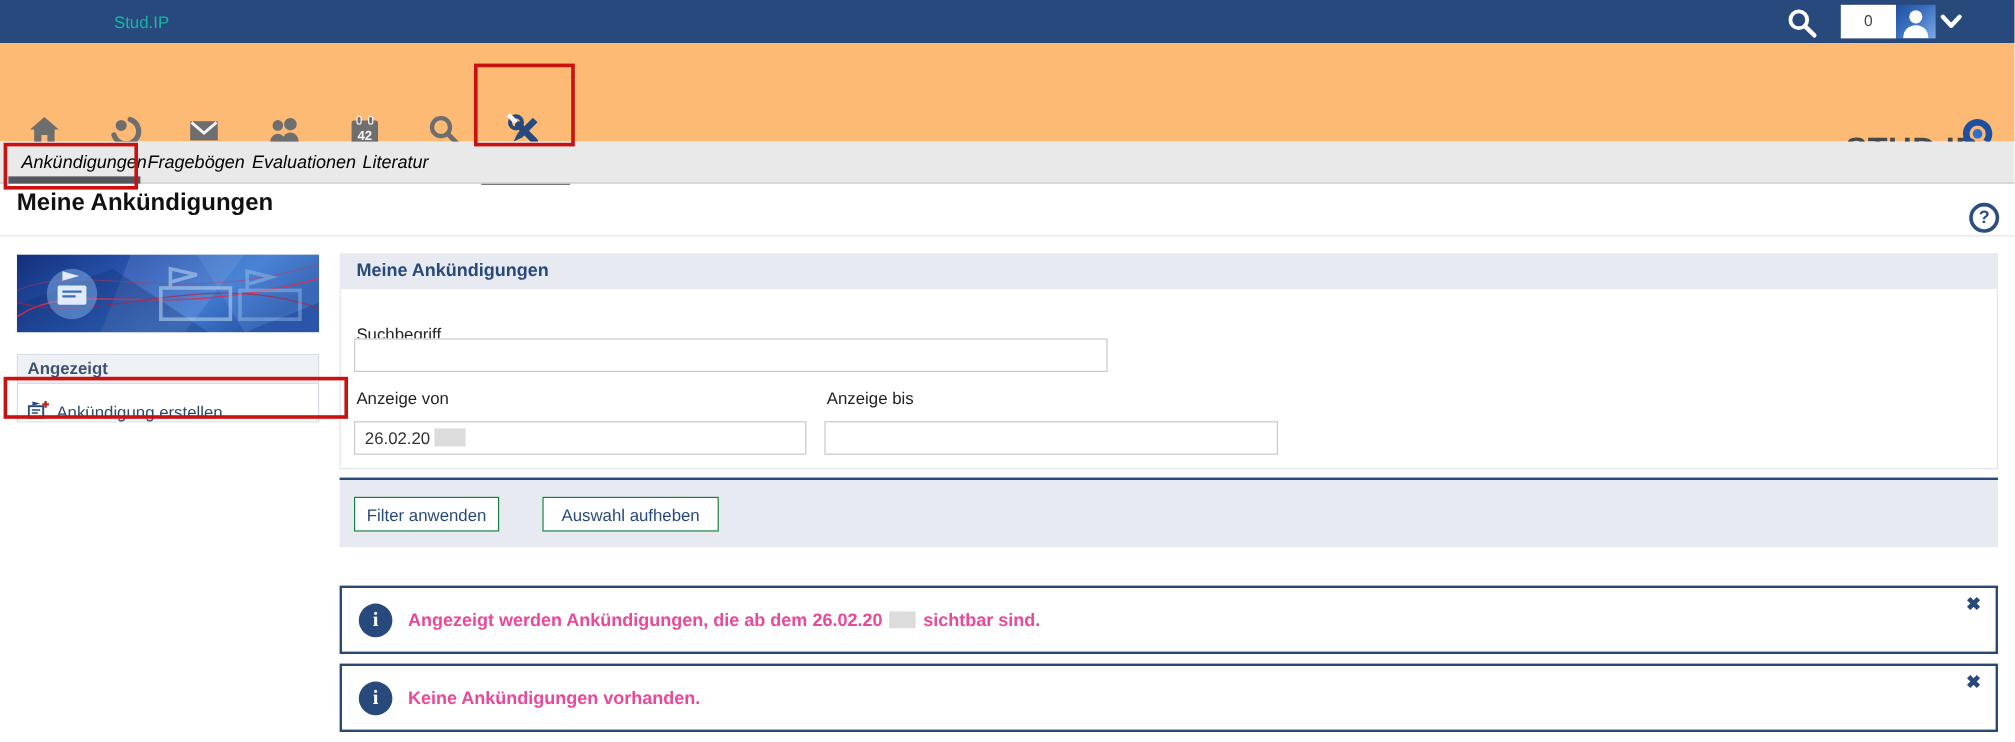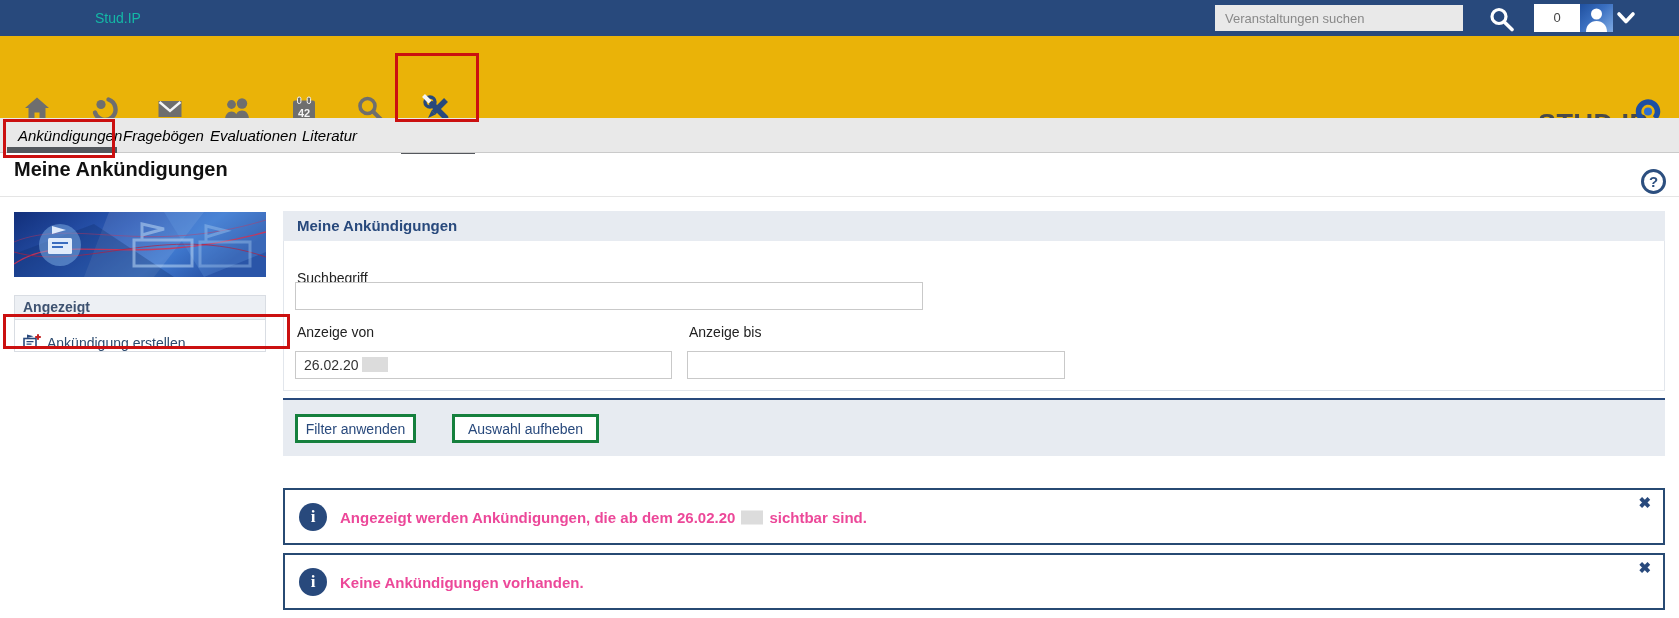--- a/index.html
+++ b/index.html
@@ -13,21 +13,21 @@
              border:0;padding:0 10px;font-size:13px;color:#333;font-family:inherit;box-sizing:border-box;}
   .tb-search::placeholder{color:#898989;}
   .tb-search-btn{position:absolute;left:1487px;top:5px;width:28px;height:27px;background:none;border:0;padding:0;cursor:pointer;}
   .tb-counter{position:absolute;left:1534px;top:4px;width:46px;height:28px;background:#fff;border:0;
               font-size:13px;color:#444;text-align:center;line-height:28px;cursor:pointer;font-family:inherit;padding:0;}
   .tb-avatar{position:absolute;left:1580px;top:4px;width:33px;height:28px;border:0;padding:0;cursor:pointer;
              background:linear-gradient(135deg,#1f4f9e 0%,#3a6fc0 45%,#7fabe4 100%);overflow:hidden;}
   .tb-chevron{position:absolute;left:1615px;top:11px;width:22px;height:15px;background:none;border:0;padding:0;cursor:pointer;}
 
   
-  .toolbar{position:absolute;left:0;top:36px;width:1679px;height:82px;background:#eab308;}
+  .toolbar{position:absolute;left:0;top:36px;width:1679px;height:82px;background:#fdba74;}
   .icon-btn{position:absolute;top:58px;width:30px;height:30px;background:none;border:0;padding:0;cursor:pointer;}
   .ib-home{left:22px;} .ib-courses{left:89px;} .ib-mail{left:155px;} .ib-comm{left:222px;}
   .ib-cal{left:289px;} .ib-search{left:355px;} .ib-tools{left:422px;}
   .tools-label{position:absolute;left:397px;top:95px;width:82px;text-align:center;
                font-size:13px;color:#28497c;}
   .tools-underline{position:absolute;left:401px;top:112px;width:74px;height:6px;background:#55585d;}
   .logo{position:absolute;left:1538px;top:73px;font-size:27px;font-weight:bold;color:#48494b;
         letter-spacing:.5px;text-transform:uppercase;}
   .logo .dot{color:#c12033;}
   .logo-spiral{position:absolute;left:1634px;top:62px;width:28px;height:28px;}
@@ -70,21 +70,21 @@
               border:1px solid #e2e6ec;border-top:0;box-sizing:border-box;}
   .fld-label{position:absolute;font-size:14px;color:#222;}
   .lbl-such{left:297px;top:250px;margin-top:20px;} .lbl-von{left:297px;top:324px;} .lbl-bis{left:689px;top:324px;}
   .inp{position:absolute;border:1px solid #c9c9c9;background:#fff;font-size:14px;color:#333;
        padding:0 8px;box-sizing:border-box;font-family:inherit;height:28px;}
   .inp-such{left:295px;top:282px;width:628px;}
   .inp-von{left:295px;top:351px;width:377px;line-height:26px;}
   .inp-bis{left:687px;top:351px;width:378px;}
   .panel-footer{position:absolute;left:283px;top:398px;width:1382px;height:58px;background:#e7ebf1;
                 border-top:2px solid #28497c;box-sizing:border-box;}
-  .btn{position:absolute;height:29px;background:#fff;border:3px solid #15803d;color:#28497c;
+  .btn{position:absolute;height:29px;background:#fff;border:1px solid #15803d;color:#28497c;
        font-size:14px;cursor:pointer;box-sizing:border-box;font-family:inherit;}
   .btn-apply{left:295px;top:414px;width:121px;}
   .btn-reset{left:452px;top:414px;width:147px;}
 
   
   .msg{position:absolute;left:283px;width:1382px;height:57px;background:#fff;
        border:2px solid #274a73;box-sizing:border-box;}
   .msg-1{top:488px;} .msg-2{top:553px;}
   .msg-icon{position:absolute;left:14px;top:50%;transform:translateY(-50%);width:28px;height:28px;
             border-radius:50%;background:#28497c;color:#fff;font-weight:bold;font-size:17px;
@@ -98,21 +98,20 @@
   .redact-date{width:26px;height:15px;margin-left:3px;}
   .redact-msg{width:22px;height:14px;margin:0 6px;}
 </style>
 </head>
 <body>
 
 <div class="page">
 
   <div class="topbar">
     <span class="brand">Stud.IP</span>
-    <input class="tb-search" type="text" placeholder="Veranstaltungen suchen" style="">
     <button class="tb-search-btn">
       <svg width="28" height="27" viewBox="0 0 28 27">
         <circle cx="12" cy="11.5" r="7" fill="none" stroke="#fff" stroke-width="3.2"></circle>
         <path d="M17.3 17 L25 24.5" stroke="#fff" stroke-width="3.6" stroke-linecap="round"></path>
       </svg>
     </button>
     <button class="tb-counter">0</button>
     <button class="tb-avatar">
       <svg width="33" height="28" viewBox="0 0 33 28">
         <circle cx="16.5" cy="10" r="5.5" fill="#fff"></circle>

